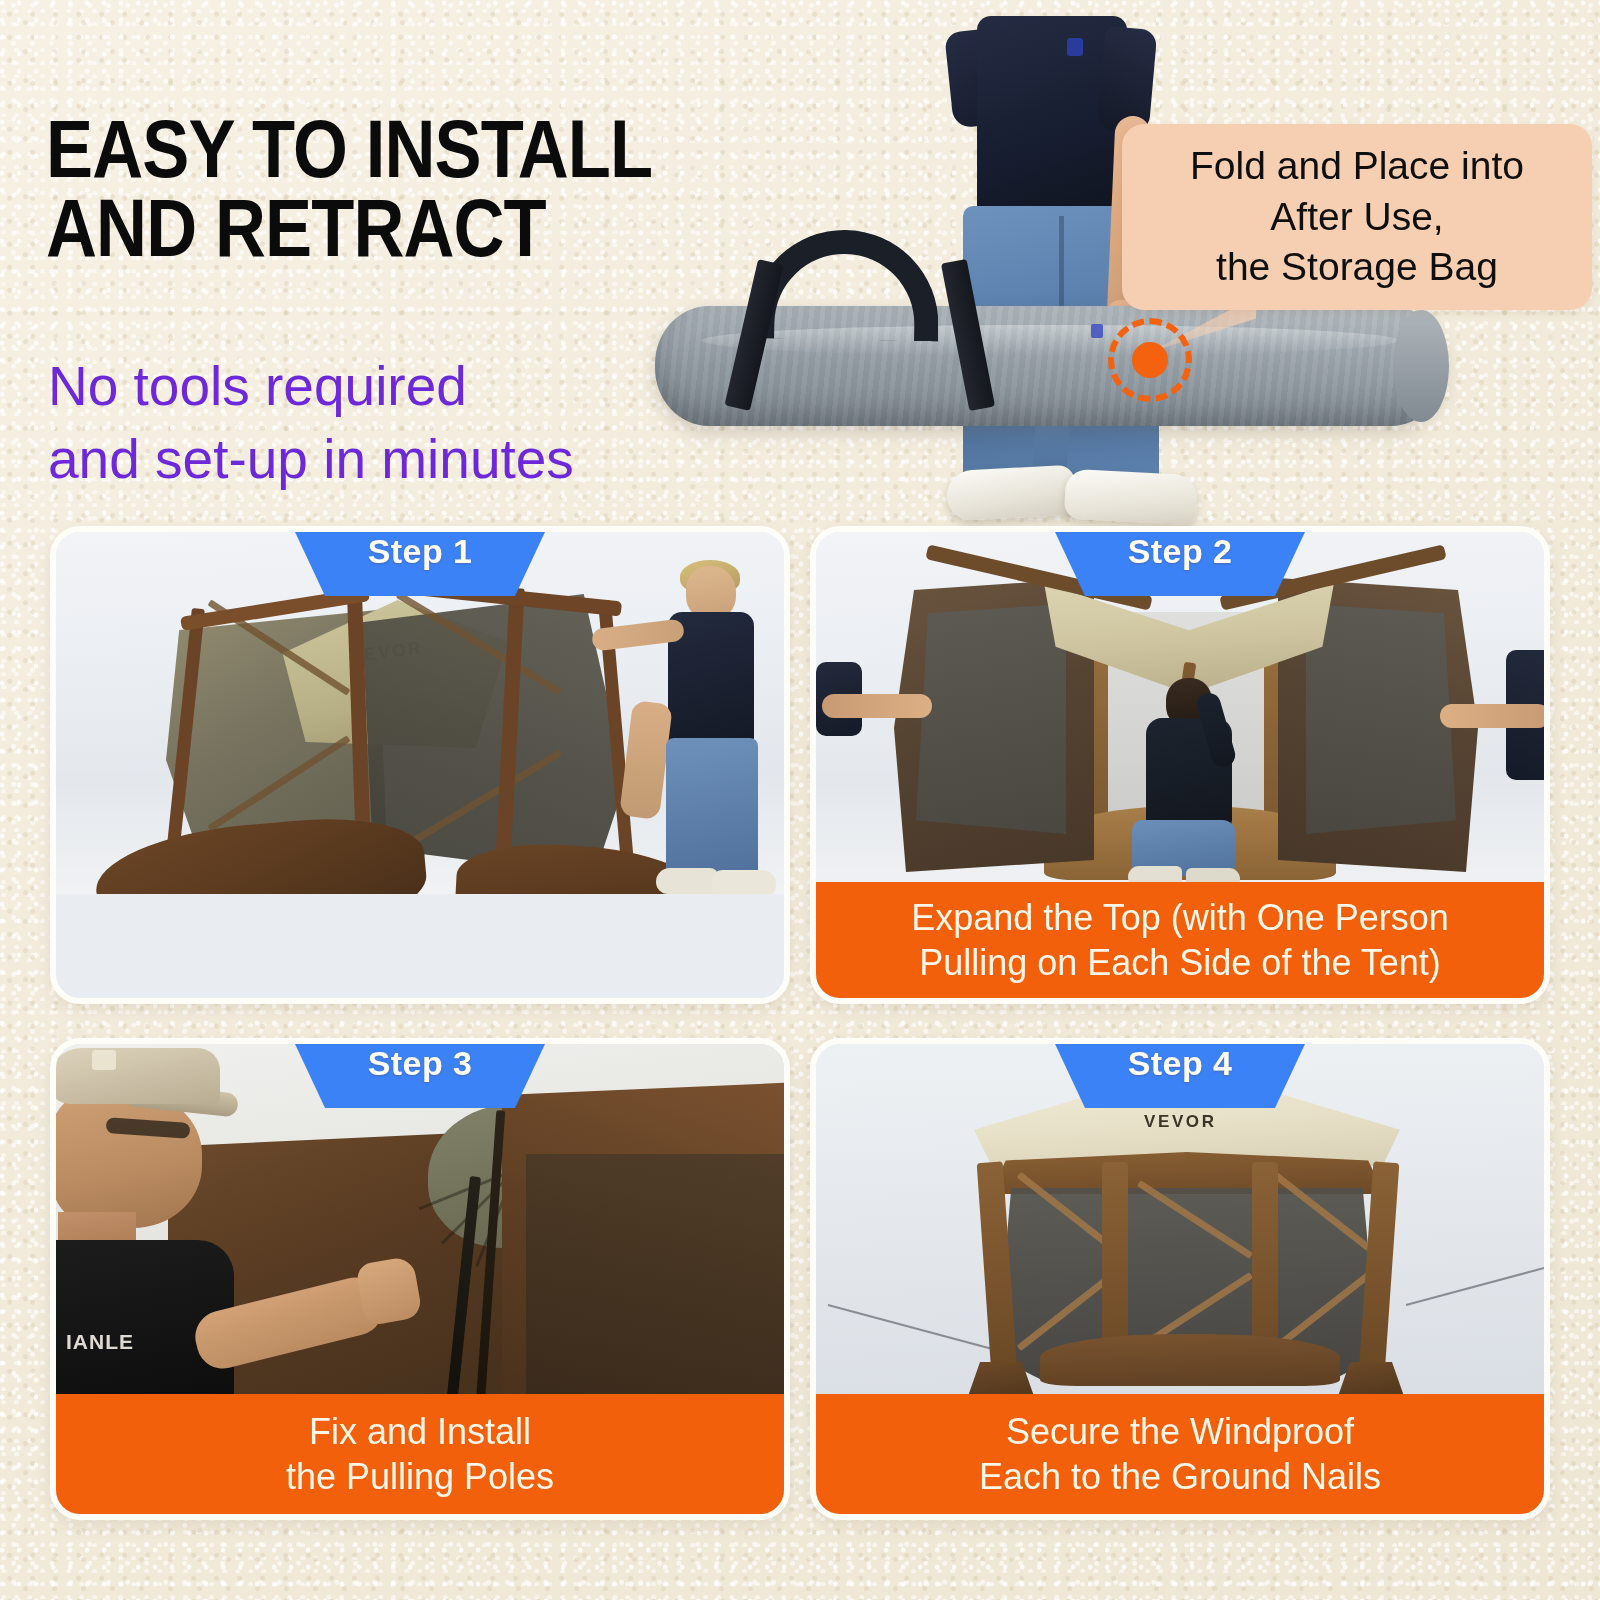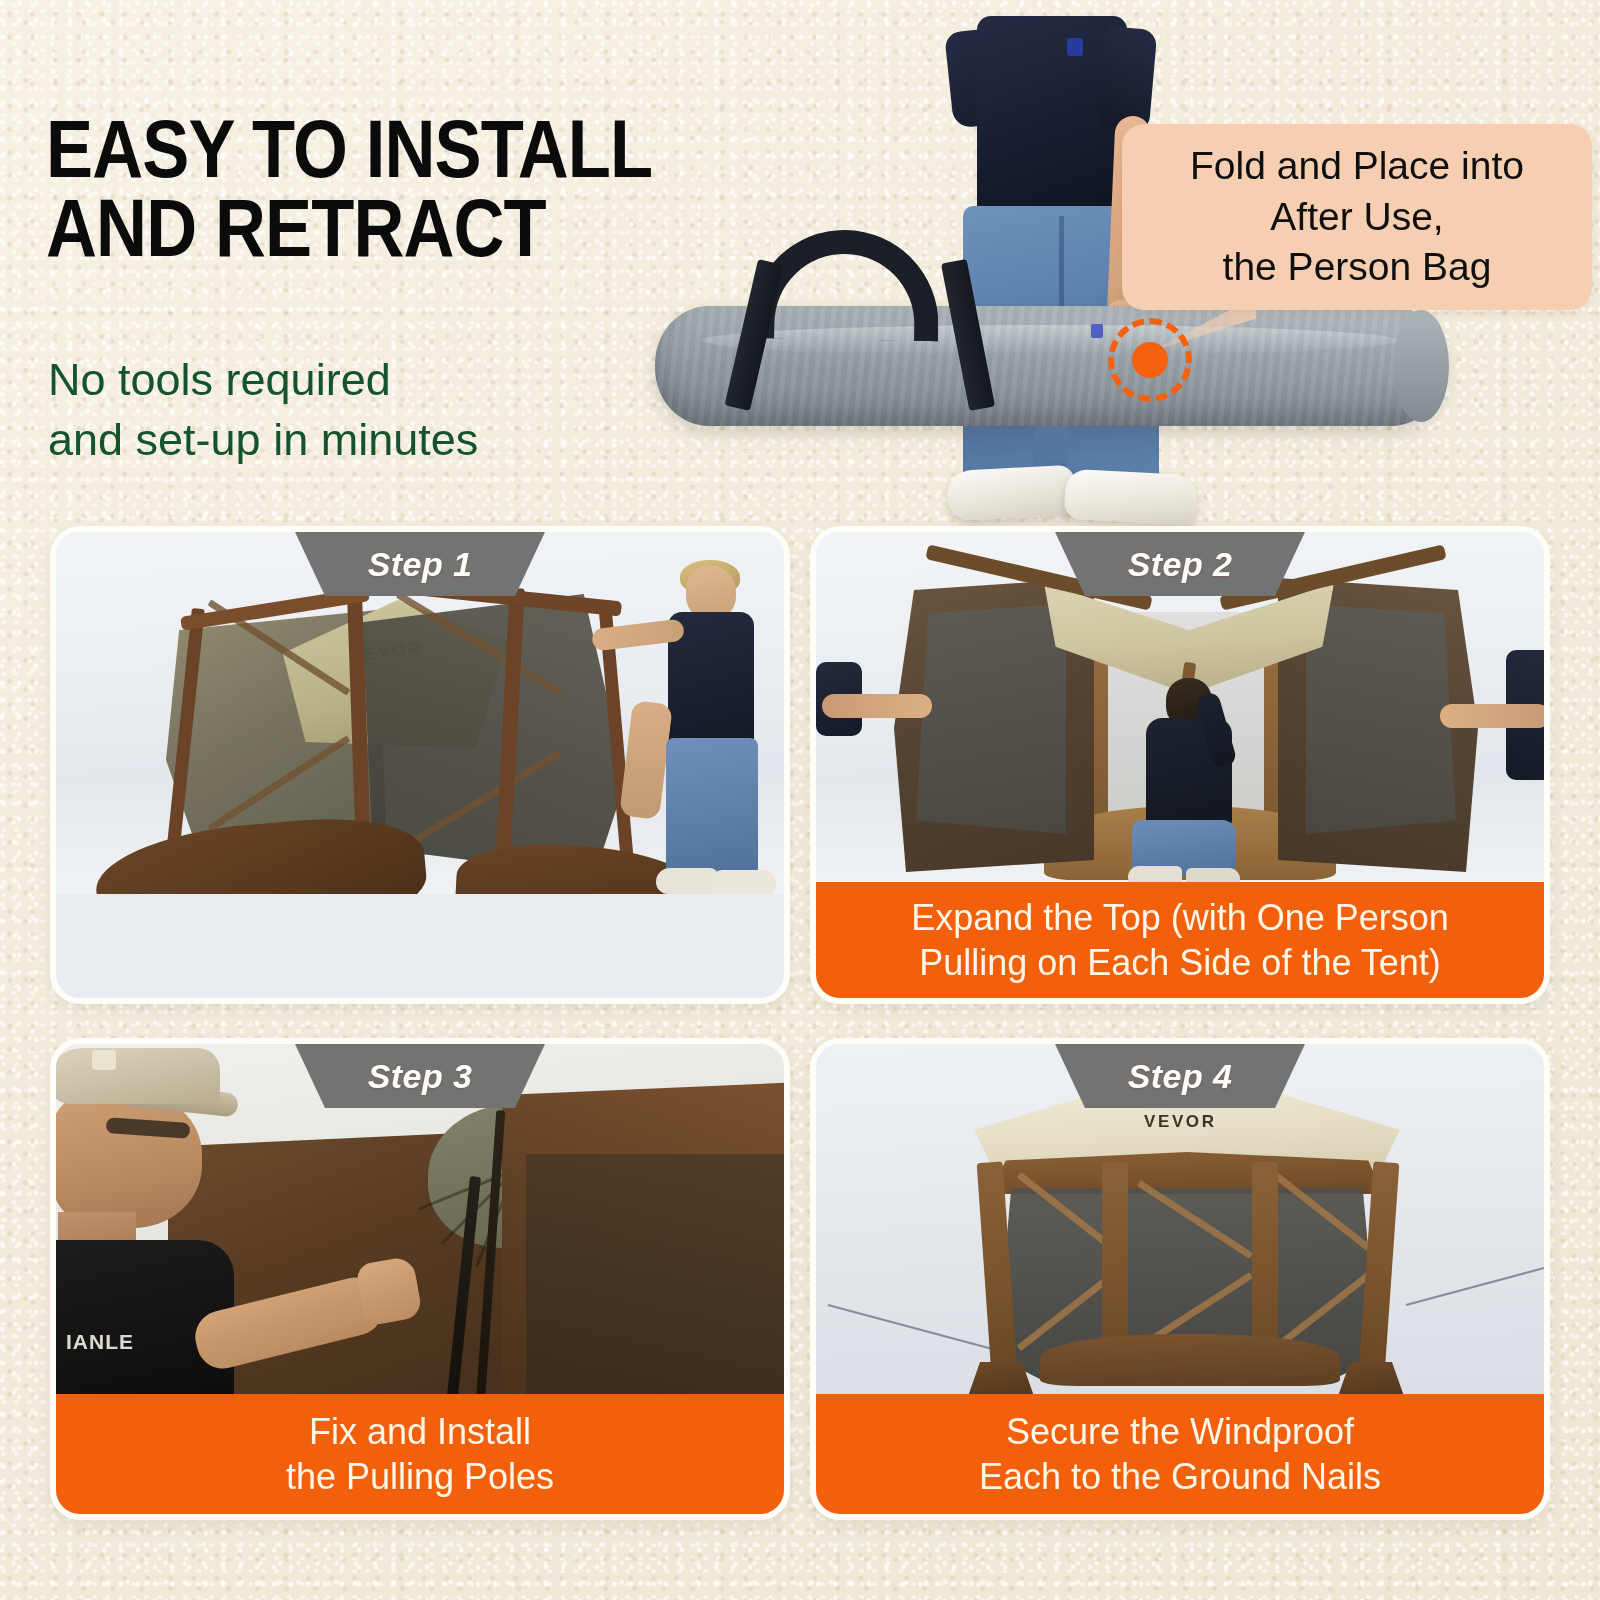--- a/index.html
+++ b/index.html
@@ -29,21 +29,21 @@
   .headline{
     position:absolute; left:46px; top:82px; width:760px;
     font-family:"Liberation Sans", sans-serif;
     font-weight:bold; font-size:82px; line-height:.96;
     letter-spacing:-1px; color:#0b0b0b;
     transform:scaleX(.86); transform-origin:left top;
   }
   .headline .l2{ display:block; }
   .subhead{
     position:absolute; left:48px; top:322px; width:640px;
-    font-size:45px; line-height:1.33; color:#14532d; font-weight:400;
+    font-size:55px; line-height:1.33; color:#6d28d9; font-weight:400;
   }
 
   
   #person{ position:absolute; left:915px; top:-4px; width:360px; height:510px; }
   .torso{
     position:absolute; left:62px; top:-8px; width:150px; height:200px;
     background:linear-gradient(160deg,#252b42 0%,#171d30 60%,#10141f 100%);
     border-radius:14px 14px 8px 8px;
   }
   .sleeve-l{
@@ -169,23 +169,23 @@
   .c1{ left:50px;  top:526px;  width:740px; height:478px; }
   .c2{ left:810px; top:526px;  width:740px; height:478px;padding-left:48px; }
   .c3{ left:50px;  top:1038px; width:740px; height:482px; }
   .c4{ left:810px; top:1038px; width:740px; height:482px; }
 
   .photo{ position:absolute; left:0; top:0; right:0; height:362px; overflow:hidden; }
 
   
   .badge{
     position:absolute; left:50%; top:0; transform:translateX(-50%);
-    width:250px; height:64px; background:#737373; z-index:6;
+    width:250px; height:64px; background:#3b82f6; z-index:6;
     clip-path:polygon(0 0, 100% 0, 88% 100%, 12% 100%);
-    display:flex; align-items:center; justify-content:center;font-style:italic;
+    display:flex; justify-content:center;
   }
   .badge span{
     color:#fffdf7; font-size:34px; font-weight:bold; letter-spacing:.4px;
     text-shadow:0 1px 2px rgba(120,40,0,.28);
   }
 
   
   .caption{
     position:absolute; left:0; right:0; bottom:0; height:116px; background:#f2600c;
     display:flex; align-items:center; justify-content:center; z-index:5;
@@ -576,21 +576,21 @@
 
   <div id="target">
     <div class="ring"></div>
     <div class="dot"></div>
   </div>
 
   <div id="callout">
     <div class="ctext">
       <div>Fold and Place into</div>
       <div>After Use,</div>
-      <div>the Person Bag</div>
+      <div>the Storage Bag</div>
     </div>
   </div>
 </div>
 
 <div class="card c1">
   <div class="photo">
     <div class="studio"></div>
     <div class="floor"></div>
 
     <div class="s1-tent">

